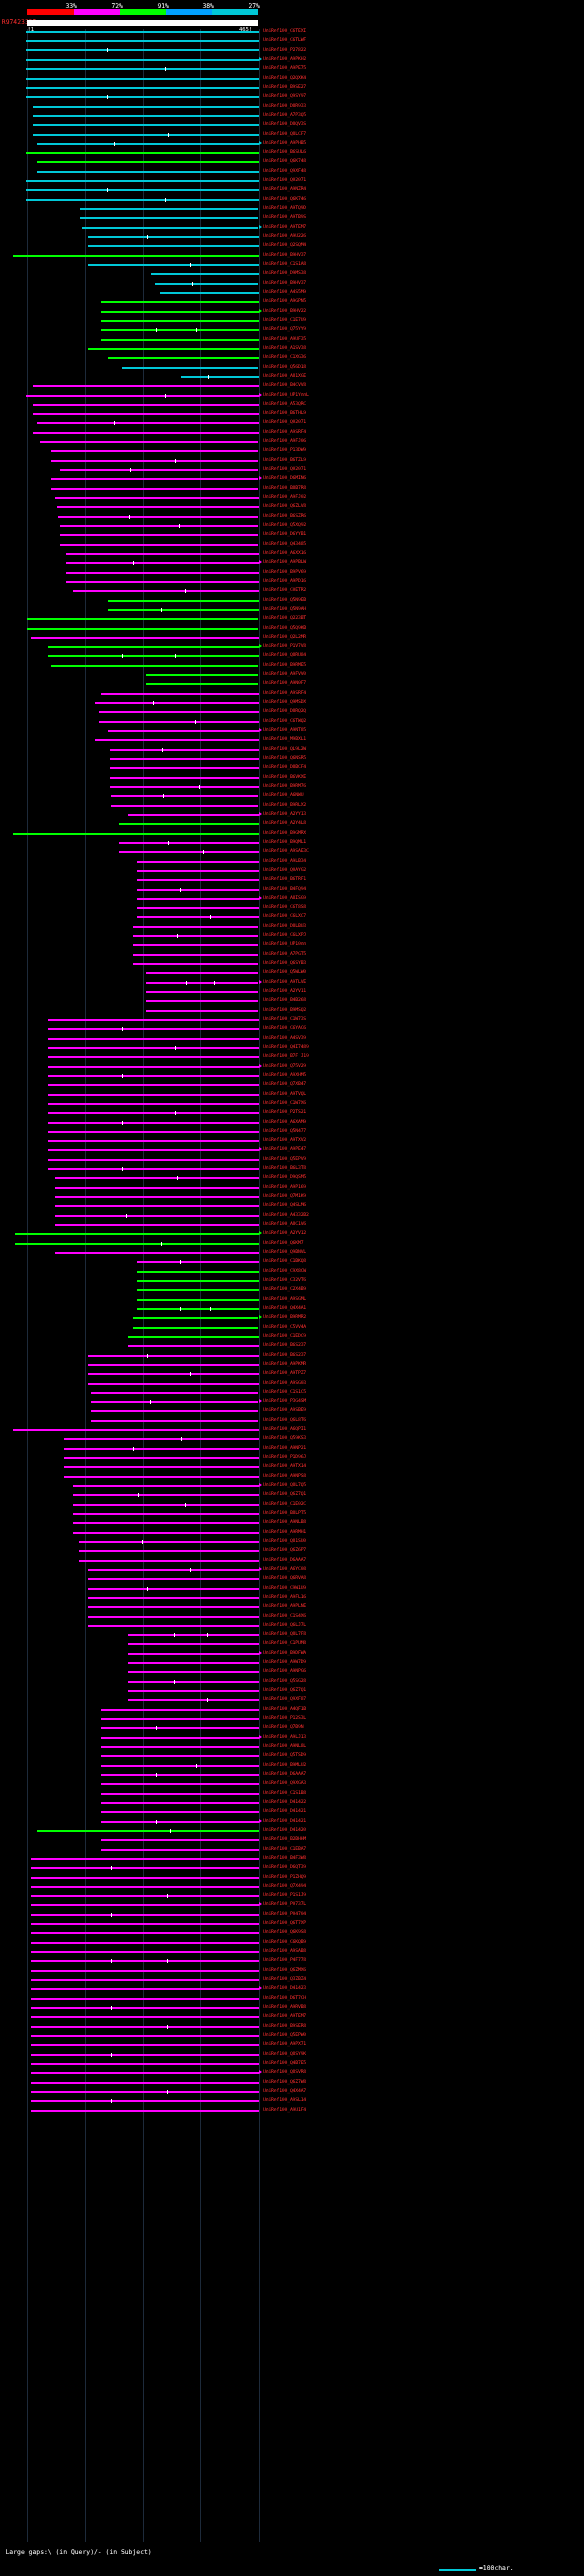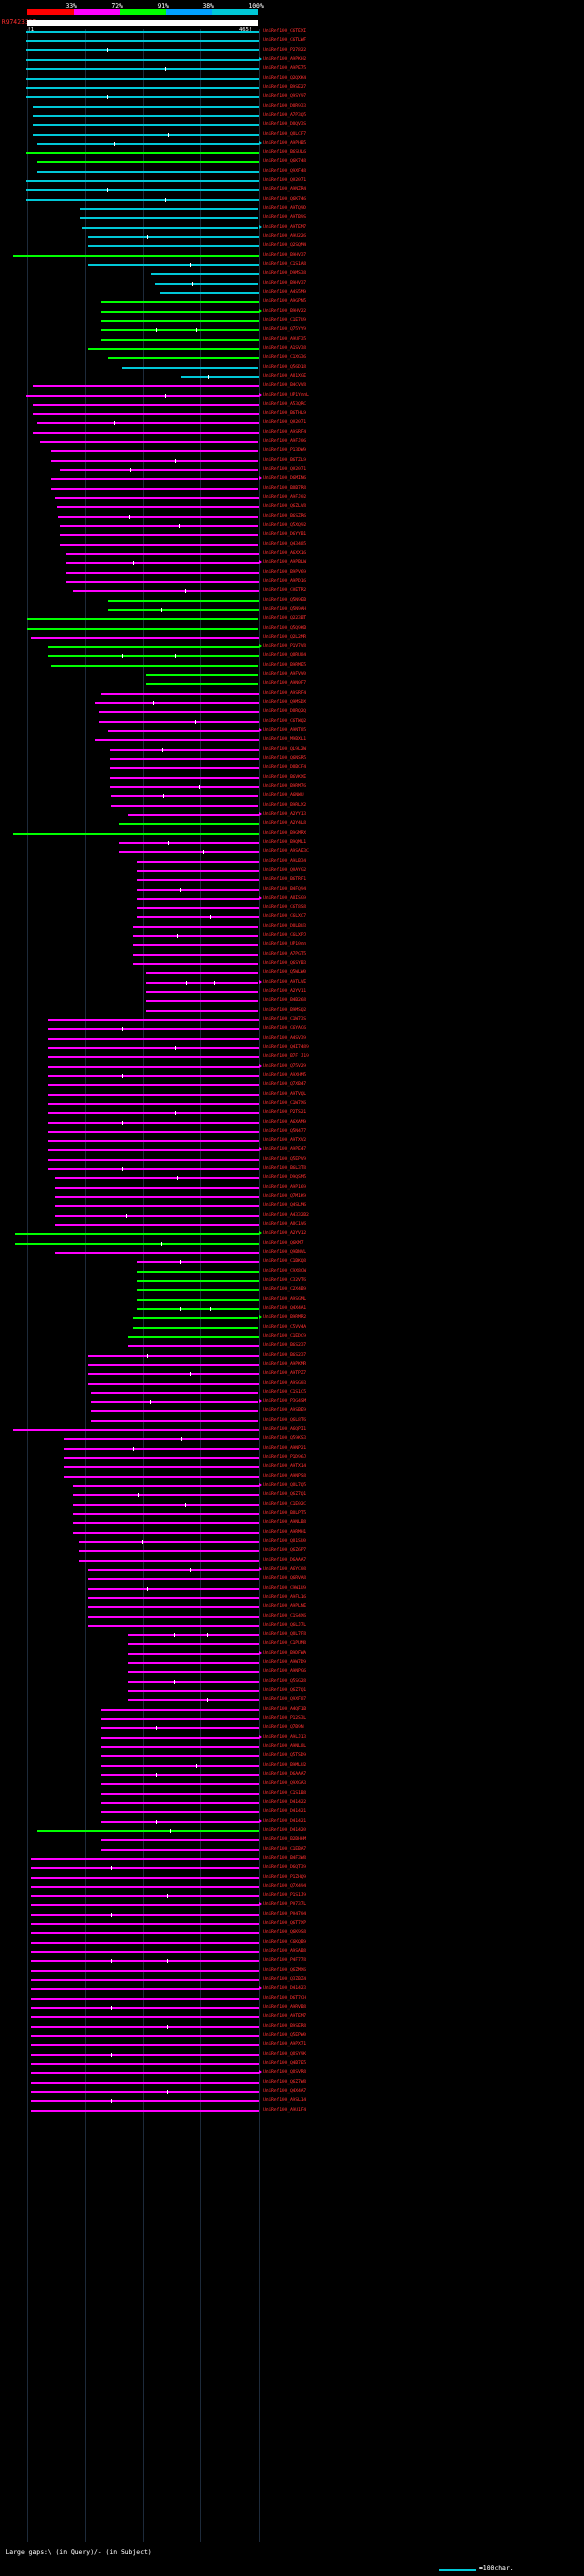--- a/index.html
+++ b/index.html
@@ -42,21 +42,21 @@
 </head>
 <body>
 
 <div id="wrap">
 
   <div id="ruler">
       <div class="tick-label" style="left: 38px;">33%</div>
       <div class="tick-label" style="left: 84px;">72%</div>
       <div class="tick-label" style="left: 130px;">91%</div>
       <div class="tick-label" style="left: 175px;">38%</div>
-      <div class="tick-label" style="left: 221px;">100%</div>
+      <div class="tick-label" style="left: 221px;">27%</div>
     </div>
   <div id="scalebar">
       <div style="background: rgb(255, 0, 0);"></div>
       <div style="background: rgb(255, 0, 255);"></div>
       <div style="background: rgb(0, 255, 0);"></div>
       <div style="background: rgb(0, 160, 255);"></div>
       <div style="background: rgb(0, 200, 215);"></div>
     </div>
 
   <div id="query-row">

